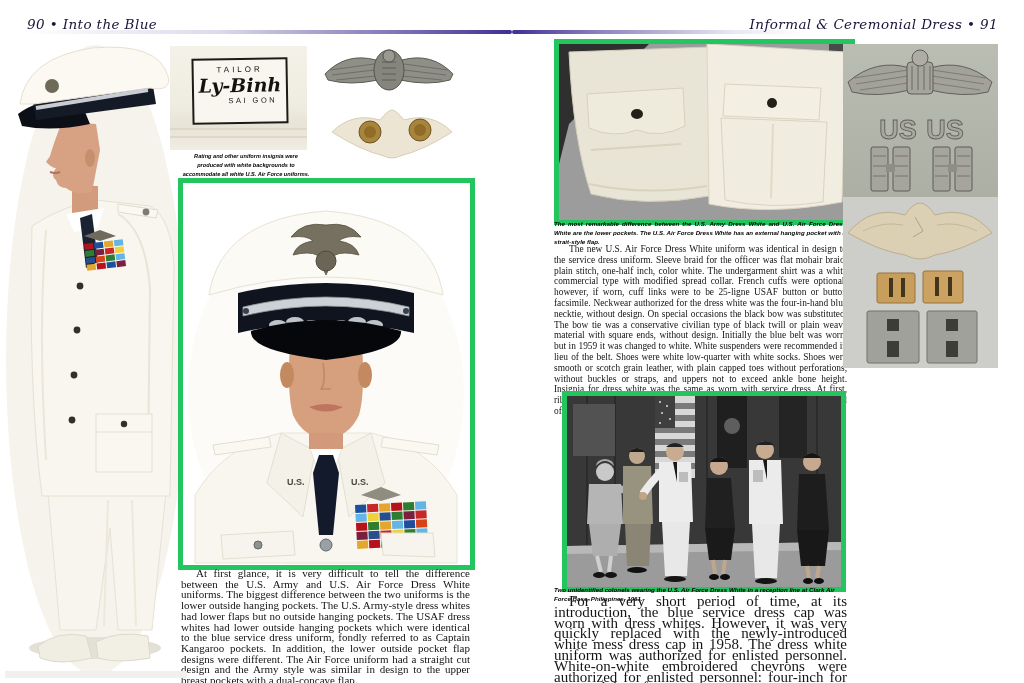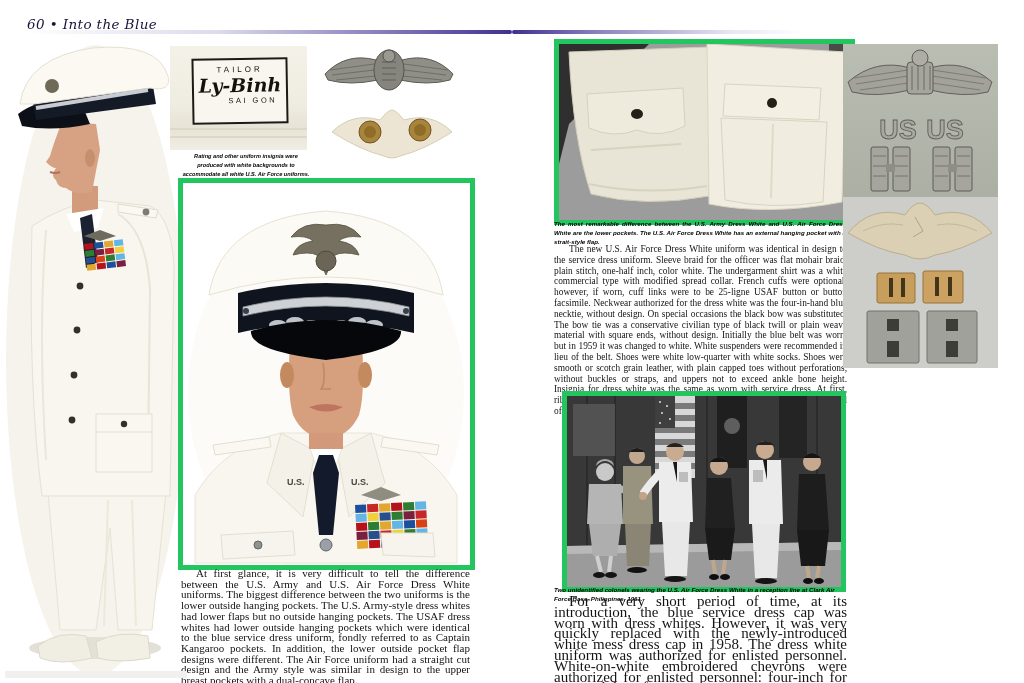--- a/index.html
+++ b/index.html
@@ -42,21 +42,22 @@
   #body-right1{left:554px;top:244px;width:293px;font-size:9.4px;line-height:10.8px;text-indent:15px;}
   #body-right2{left:554px;top:596px;width:293px;font-size:15px;line-height:10.8px;text-indent:15px;}
   
   #bottom-strip{position:absolute;left:5px;top:671px;width:182px;height:7px;background:#f0f0ef;}
 </style>
 </head>
 <body>
 
 <div id="spread">
 
-  <div class="hdr" id="hdr-left">60 • Into the Blue</div>
+  <div class="hdr" id="hdr-left">90 • Into the Blue</div>
+  <div class="hdr" id="hdr-right">Informal &amp; Ceremonial Dress • 91</div>
   <div class="rule" id="rule-left"></div>
   <div class="rule" id="rule-right"></div>
 
   <div class="photo" style="left:0;top:30px;width:188px;height:642px;">
     <svg width="188" height="642" viewBox="0 0 188 642">
       <ellipse cx="96" cy="330" rx="90" ry="315" fill="#f5f3ec"></ellipse>
       <ellipse cx="95" cy="618" rx="66" ry="11" fill="#e3e0d7"></ellipse>
 
       <path d="M48,462 L166,462 L152,600 L118,600 L110,498 L96,600 L60,600 Z" fill="#f7f5ed" stroke="#e6e2d4" stroke-width="1"></path>
       <path d="M108,470 L104,596 M132,470 L136,596" stroke="#ece8da" stroke-width="2" fill="none"></path>

